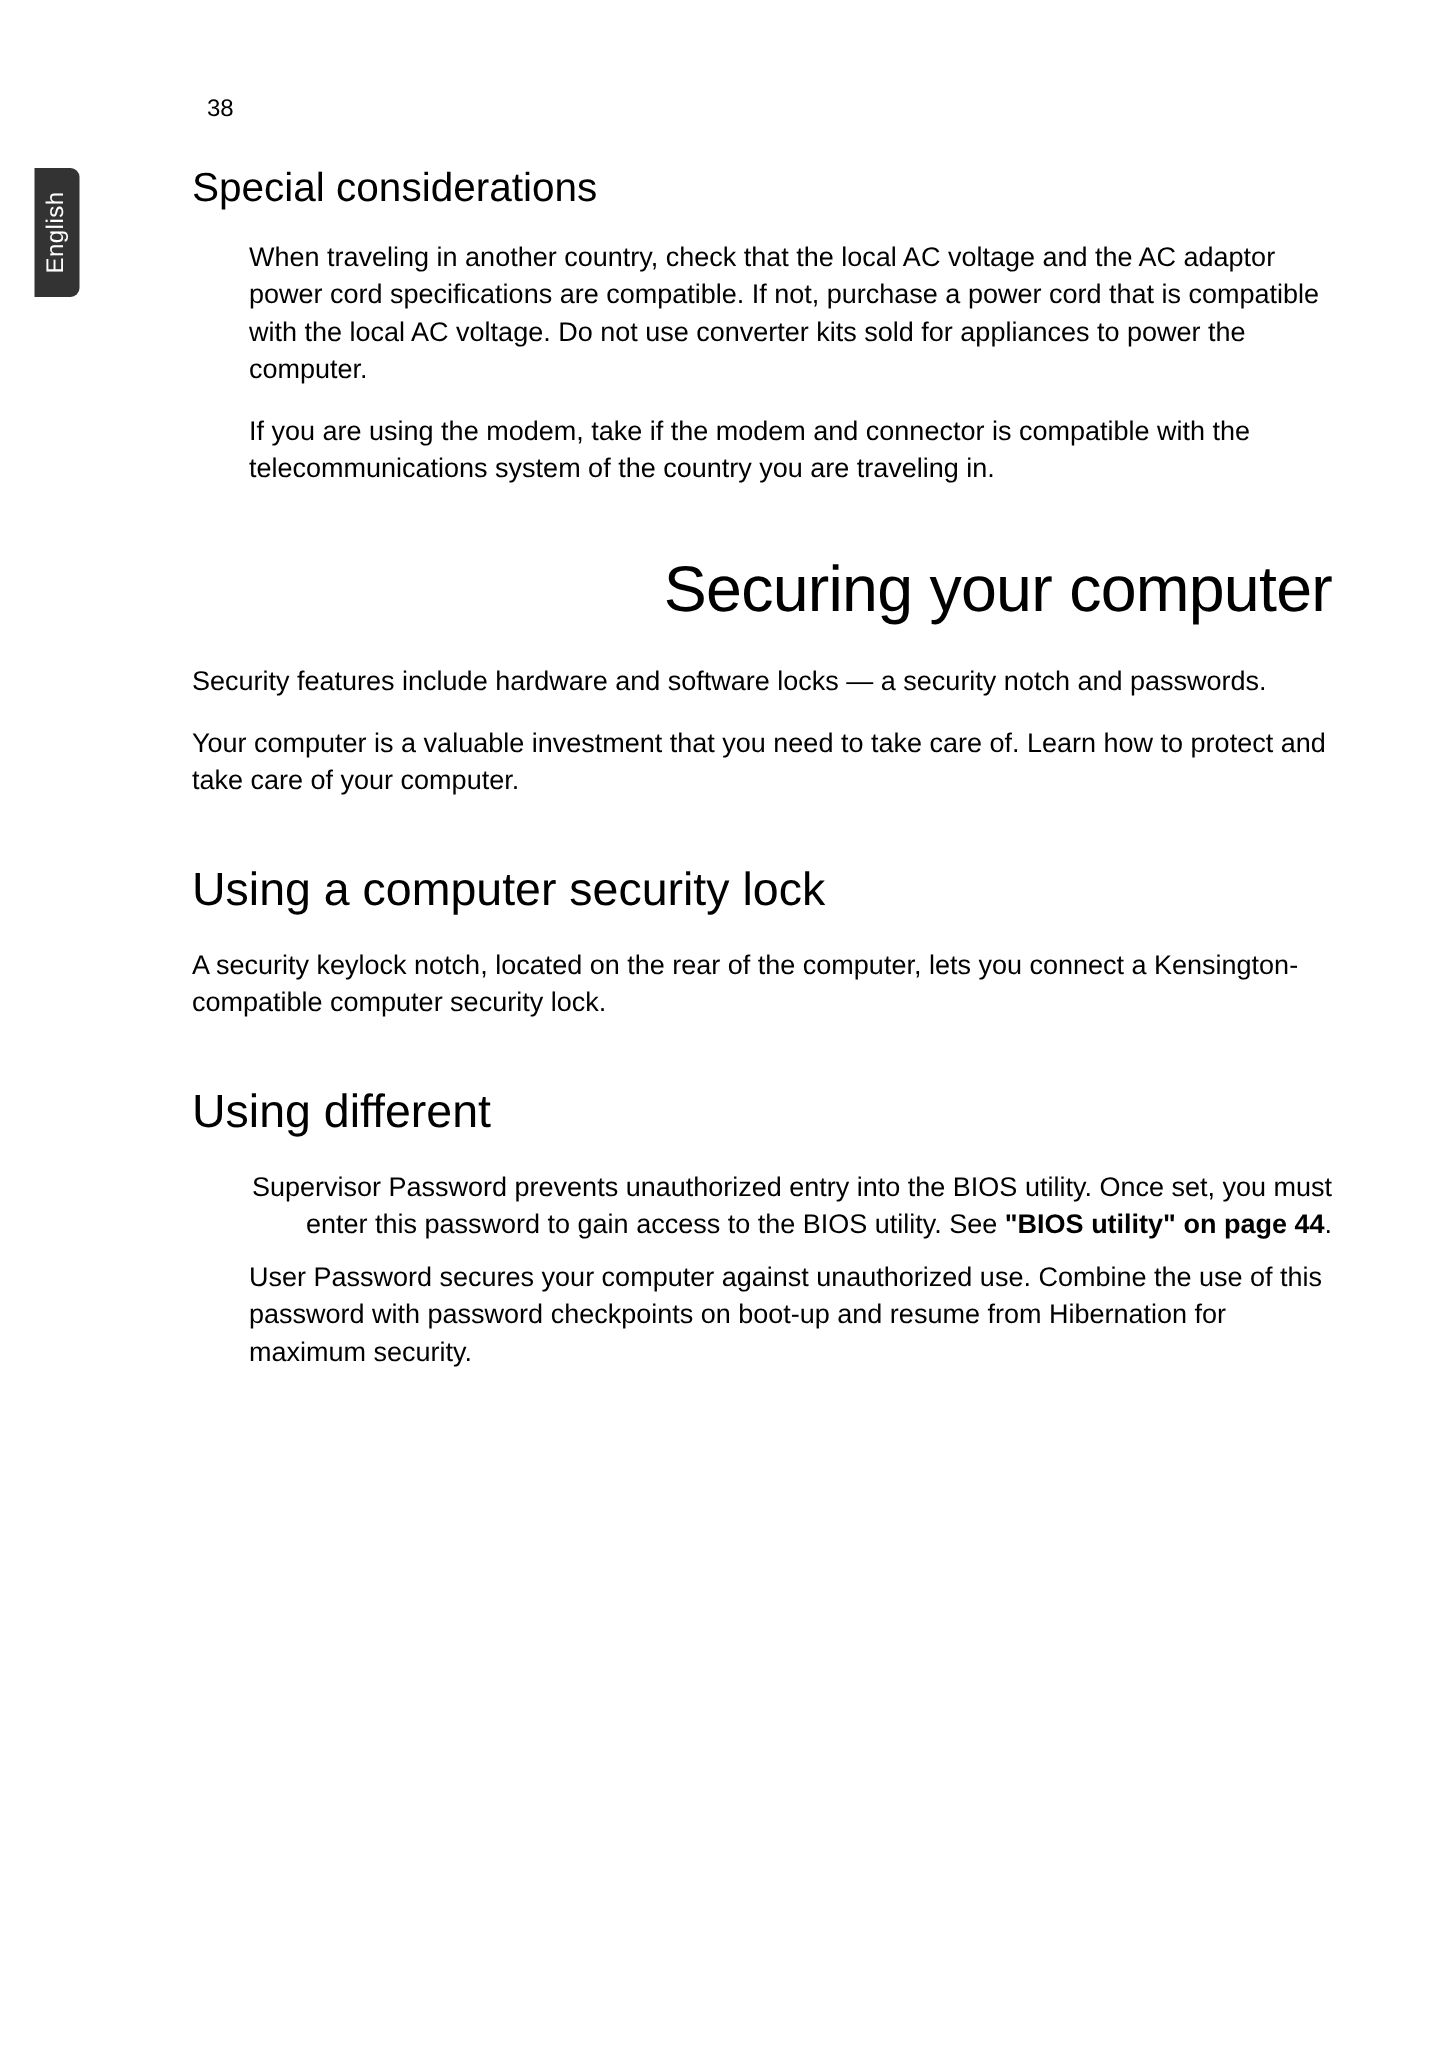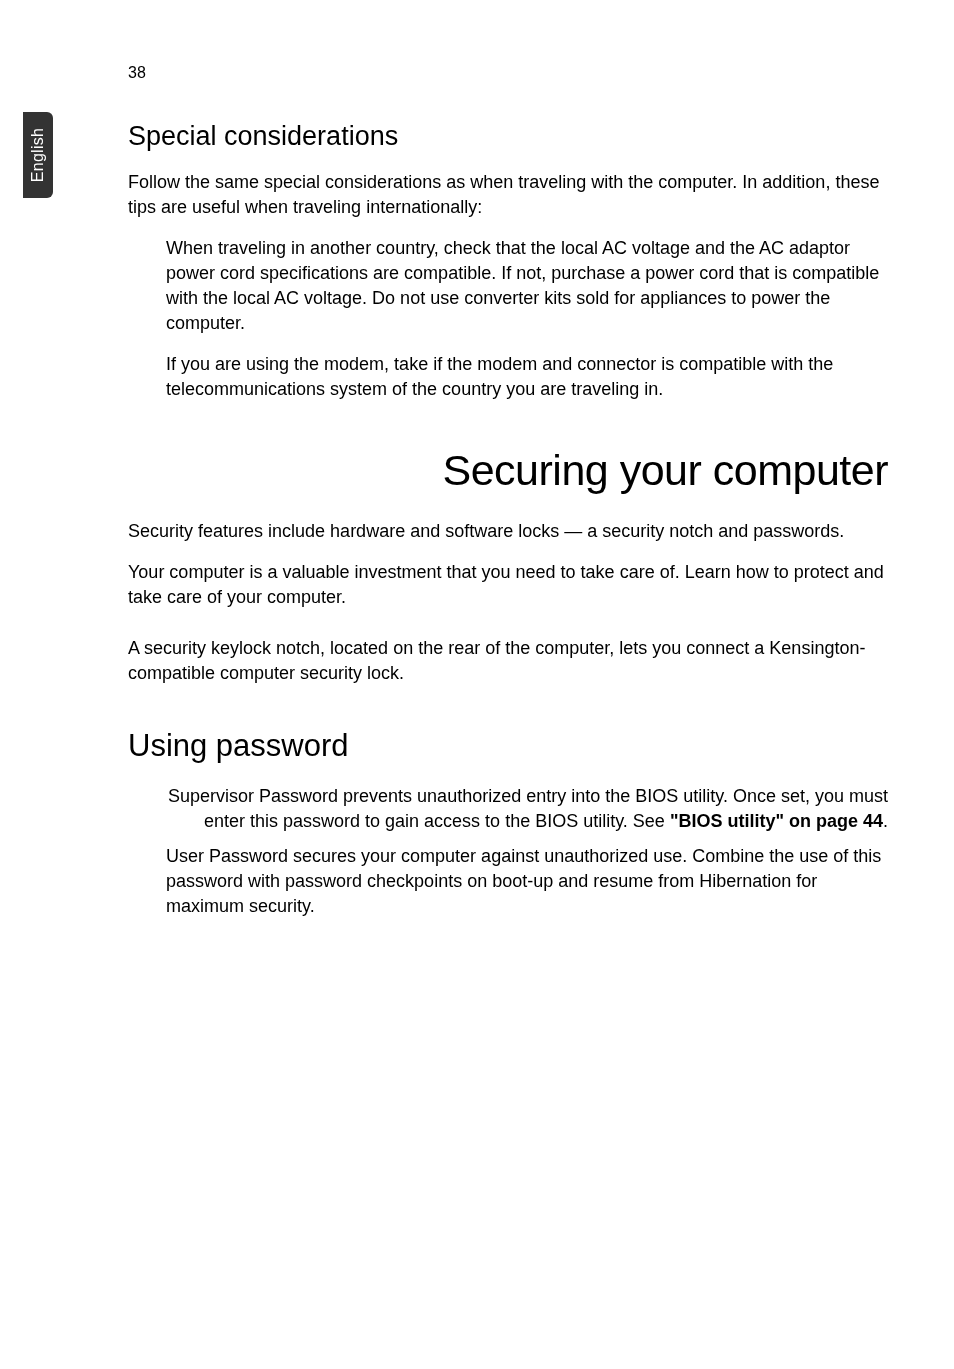--- a/index.html
+++ b/index.html
@@ -30,31 +30,30 @@
   }
   .side-tab-text {
     color: #ffffff;
     font-size: 16px;
     transform: rotate(-90deg);
     white-space: nowrap;
     letter-spacing: 0.3px;
   }
   .page-number {
     position: absolute;
-    left: 128px;
+    left: 138px;
     top: 64px;
     font-size: 16px;
     color: #000;
   }
   .content {
     position: absolute;
     left: 128px;
     top: 110px;
     width: 760px;
-    margin-top: 11px;
   }
   .h3 {
     font-size: 27px;
     font-weight: 500;
     margin-bottom: 18px;
     color: #000;
   }
   .h1 {
     font-size: 43px;
     font-weight: 400;
@@ -93,29 +92,29 @@
 
 <div class="side-tab">
   <span class="side-tab-text">English</span>
 </div>
 
 <div class="page-number">38</div>
 
 <div class="content">
 
   <div class="h3">Special considerations</div>
-  <div class="para">Follow the same special considerations as when traveling with the computer. In addition, these tips are useful when traveling internationally:</div>
   <div class="para indent">When traveling in another country, check that the local AC voltage and the AC adaptor power cord specifications are compatible. If not, purchase a power cord that is compatible with the local AC voltage. Do not use converter kits sold for appliances to power the computer.</div>
   <div class="para indent">If you are using the modem, take if the modem and connector is compatible with the telecommunications system of the country you are traveling in.</div>
 
   <div class="h1">Securing your computer</div>
   <div class="para">Security features include hardware and software locks — a security notch and passwords.</div>
   <div class="para" style="margin-bottom:26px">Your computer is a valuable investment that you need to take care of. Learn how to protect and take care of your computer.</div>
 
+  <div class="h2">Using a computer security lock</div>
   <div class="para">A security keylock notch, located on the rear of the computer, lets you connect a Kensington-compatible computer security lock.</div>
 
-  <div class="h2">Using password</div>
+  <div class="h2">Using different</div>
   <div class="para indent tight">
     <span>Supervisor Password prevents unauthorized entry into the BIOS utility. Once set, you must enter this password to gain access to the BIOS utility. See </span><span class="bold">"BIOS utility" on page 44</span><span>.</span>
   </div>
   <div class="para indent">User Password secures your computer against unauthorized use. Combine the use of this password with password checkpoints on boot-up and resume from Hibernation for maximum security.</div>
 
 </div>
 
 </body></html>

